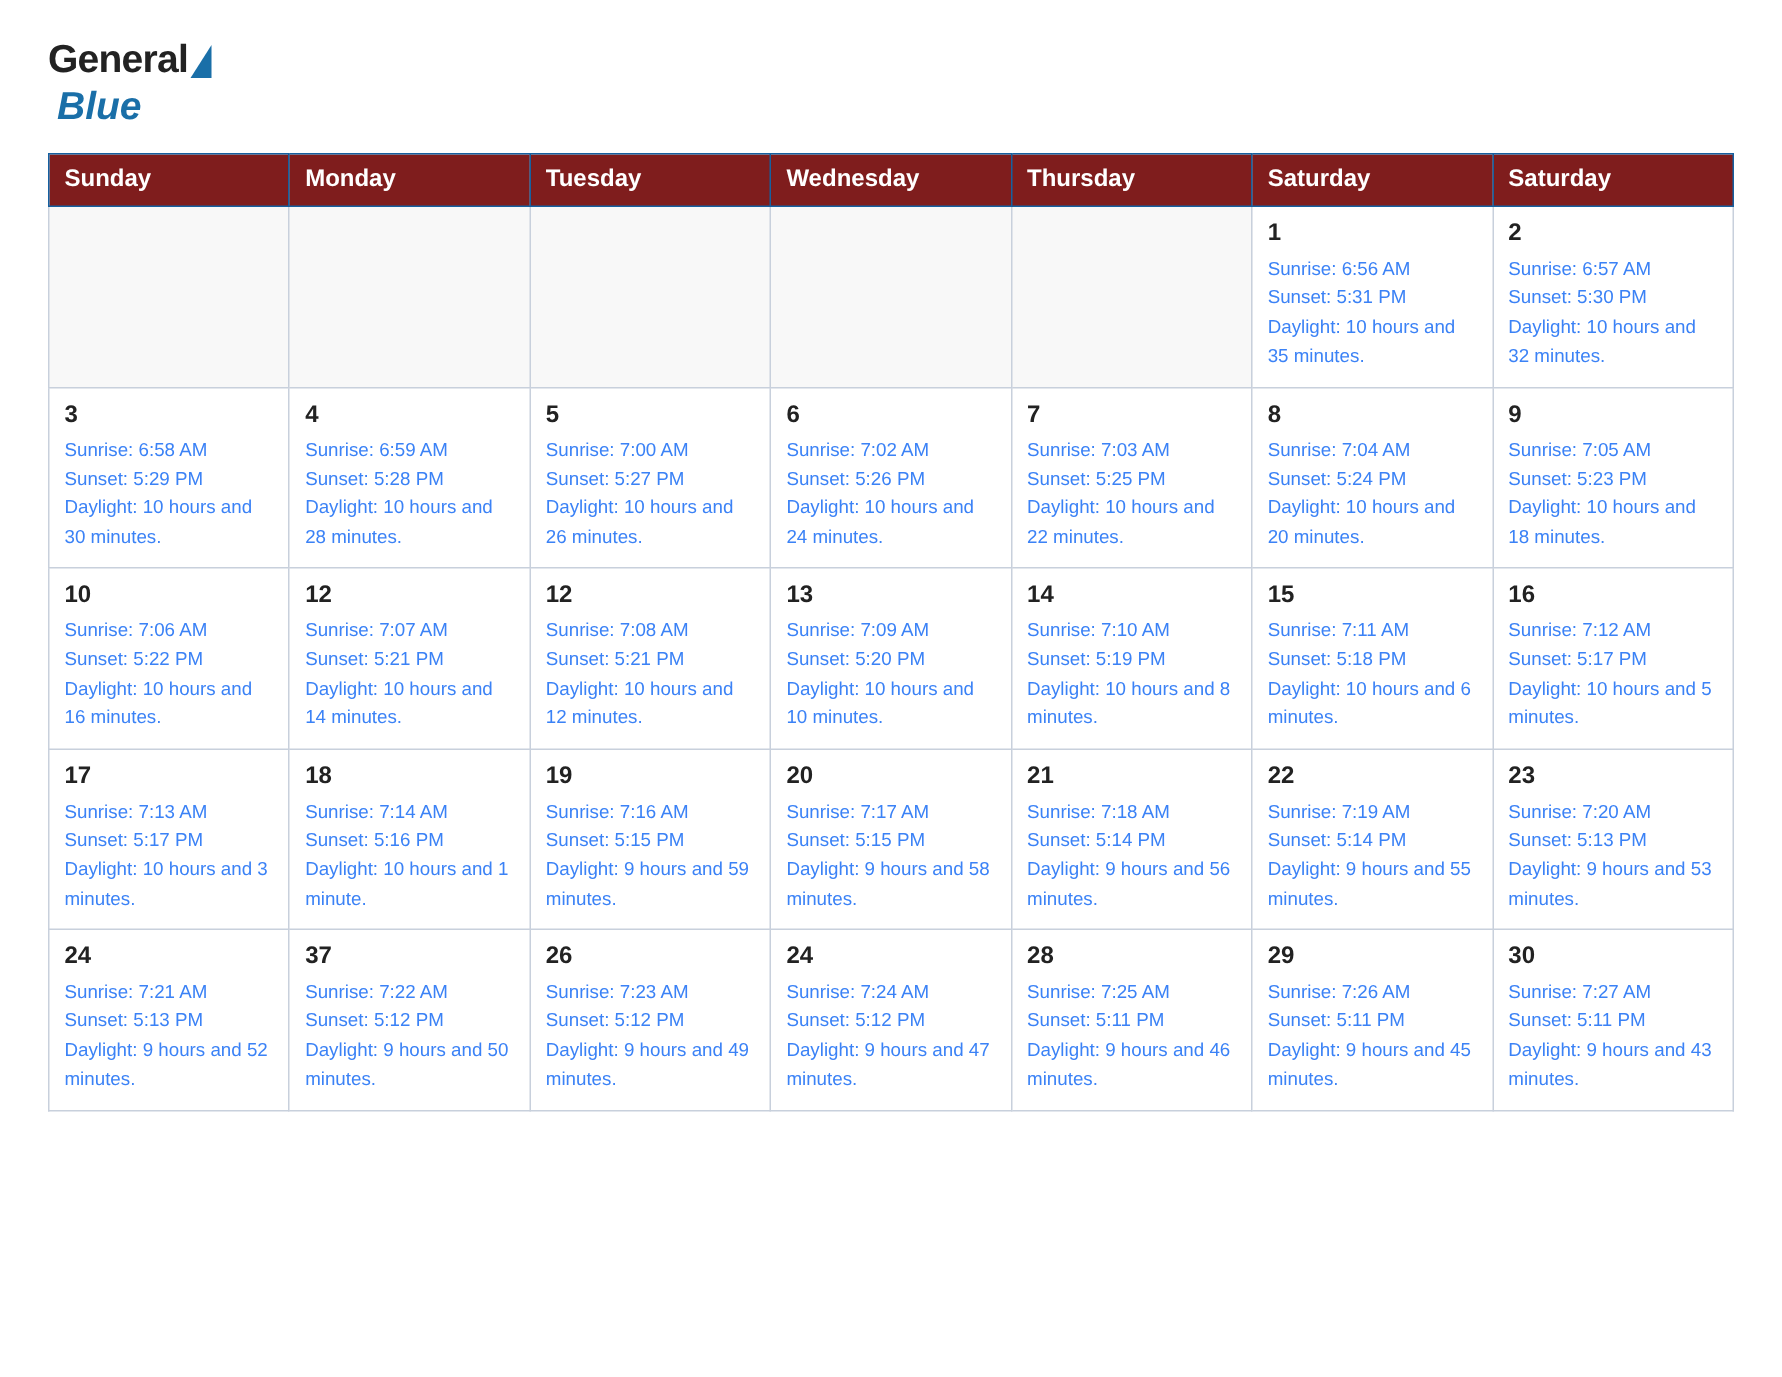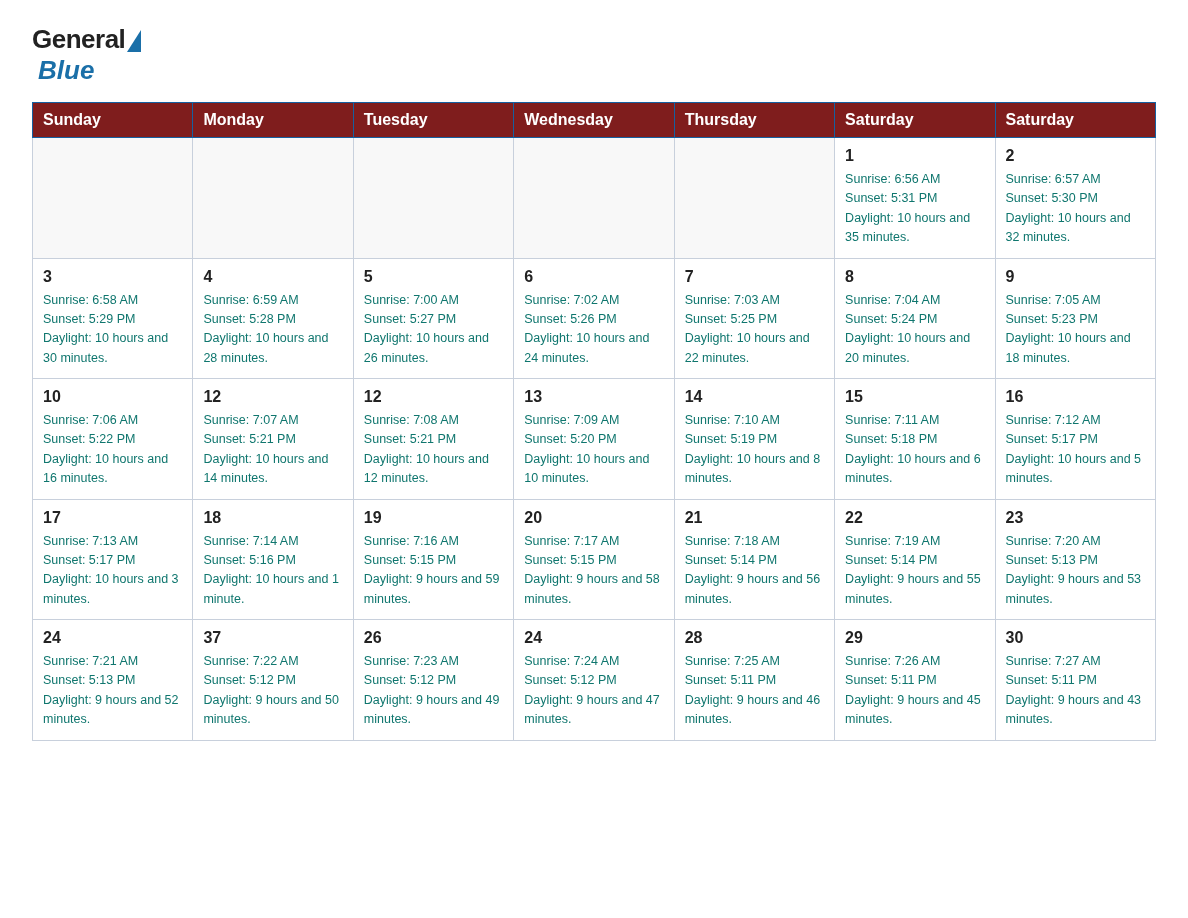--- a/index.html
+++ b/index.html
@@ -94,21 +94,21 @@
     }
     .day-num {
       font-size: 16px;
       font-weight: 600;
       color: #222;
       display: block;
       margin-bottom: 2px;
     }
     .day-info {
       font-size: 12.5px;
-      color: #0f766e;
+      color: #3b82f6;
       line-height: 1.55;
     }
     .empty-cell {
       background: #f8f8f8;
     }
   </style>
 </head>
 <body>
 
 <div class="header-row">

